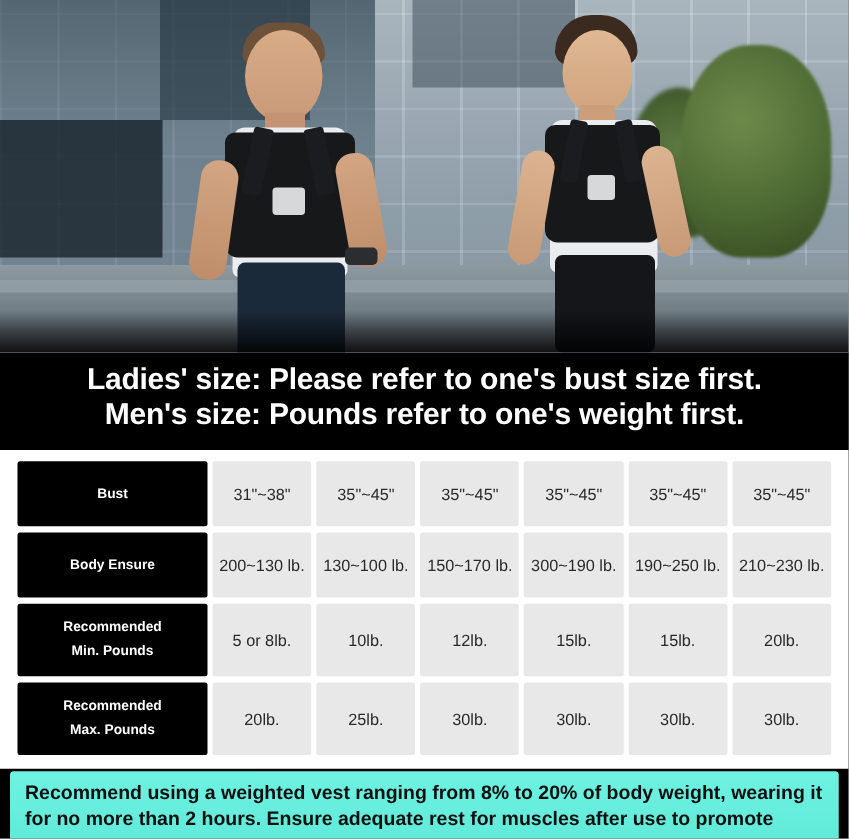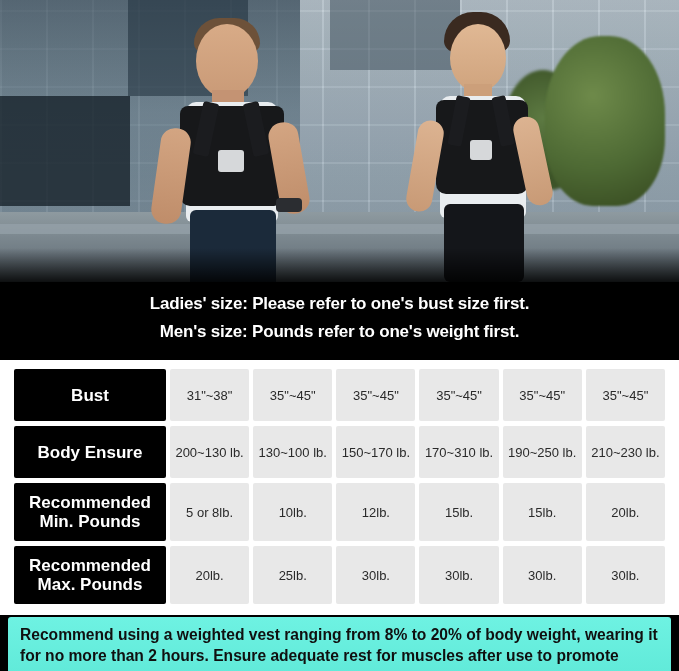--- a/index.html
+++ b/index.html
@@ -206,21 +206,21 @@
 
   
   .headline {
     background: #000000;
     padding: 8px 0 14px 0;
     text-align: center;
   }
   .headline .line {
     color: #ffffff;
     font-weight: bold;
-    font-size: 17px;
+    font-size: 24px;
     line-height: 28px;
     letter-spacing: -0.2px;
   }
 
   
   .table-wrap {
     background: #ffffff;
     padding: 4px 10px 6px 10px;
   }
   table.size-table {
@@ -235,21 +235,21 @@
     font-size: 13px;
     color: #2a2a2a;
     background: #e8e8e8;
     height: 50px;
     border-radius: 2px;
   }
   table.size-table td.rowhead {
     background: #000000;
     color: #ffffff;
     font-weight: bold;
-    font-size: 17px;
+    font-size: 11px;
     width: 150px;
     line-height: 19px;
   }
   table.size-table tr.tall td { height: 56px; }
 
   
   .note {
     margin: 2px 8px 8px 8px;
     background: #65f0e0;
     background: linear-gradient(180deg,#6ef2e2 0%,#5fe9d8 100%);
@@ -327,21 +327,21 @@
           <td>35"~45"</td>
           <td>35"~45"</td>
           <td>35"~45"</td>
           <td>35"~45"</td>
         </tr>
         <tr>
           <td class="rowhead">Body Ensure</td>
           <td>200~130 lb.</td>
           <td>130~100 lb.</td>
           <td>150~170 lb.</td>
-          <td>170~310 lb.</td>
+          <td>300~190 lb.</td>
           <td>190~250 lb.</td>
           <td>210~230 lb.</td>
         </tr>
         <tr class="tall">
           <td class="rowhead">
             <div>Recommended</div>
             <div>Min. Pounds</div>
           </td>
           <td>5 or 8lb.</td>
           <td>10lb.</td>

